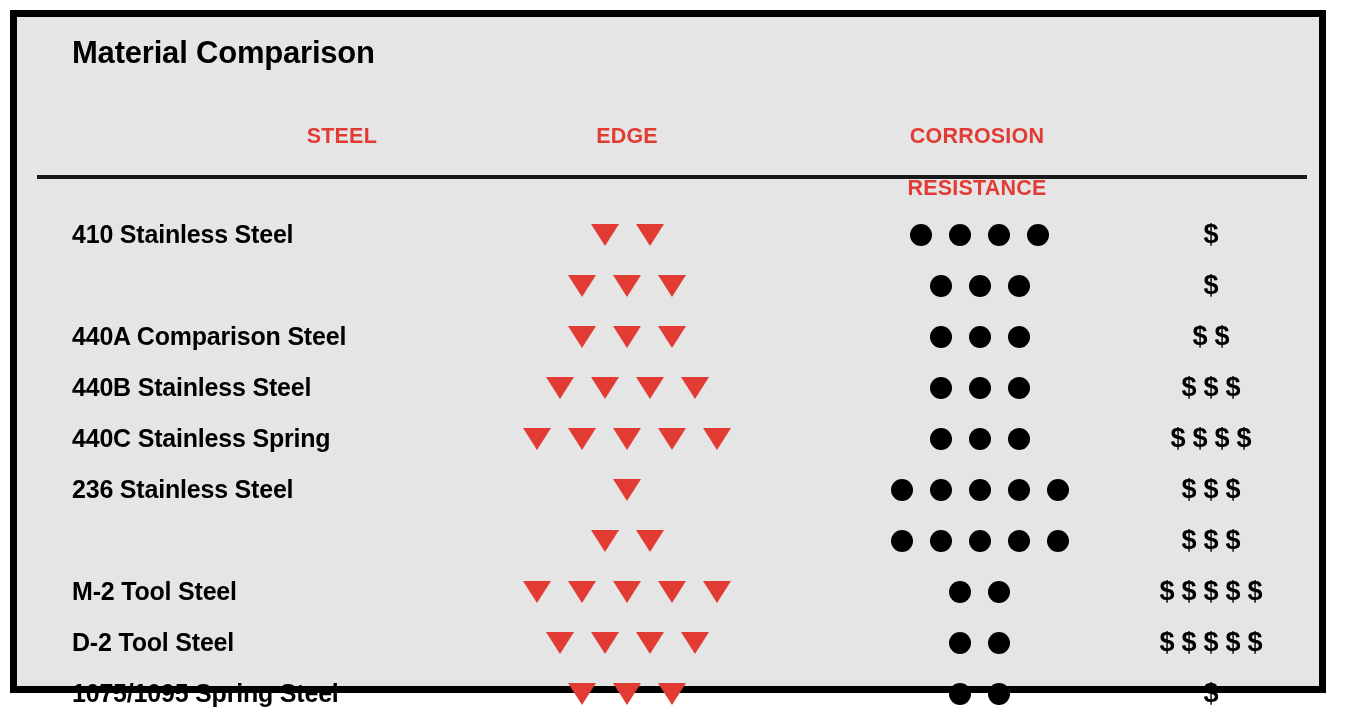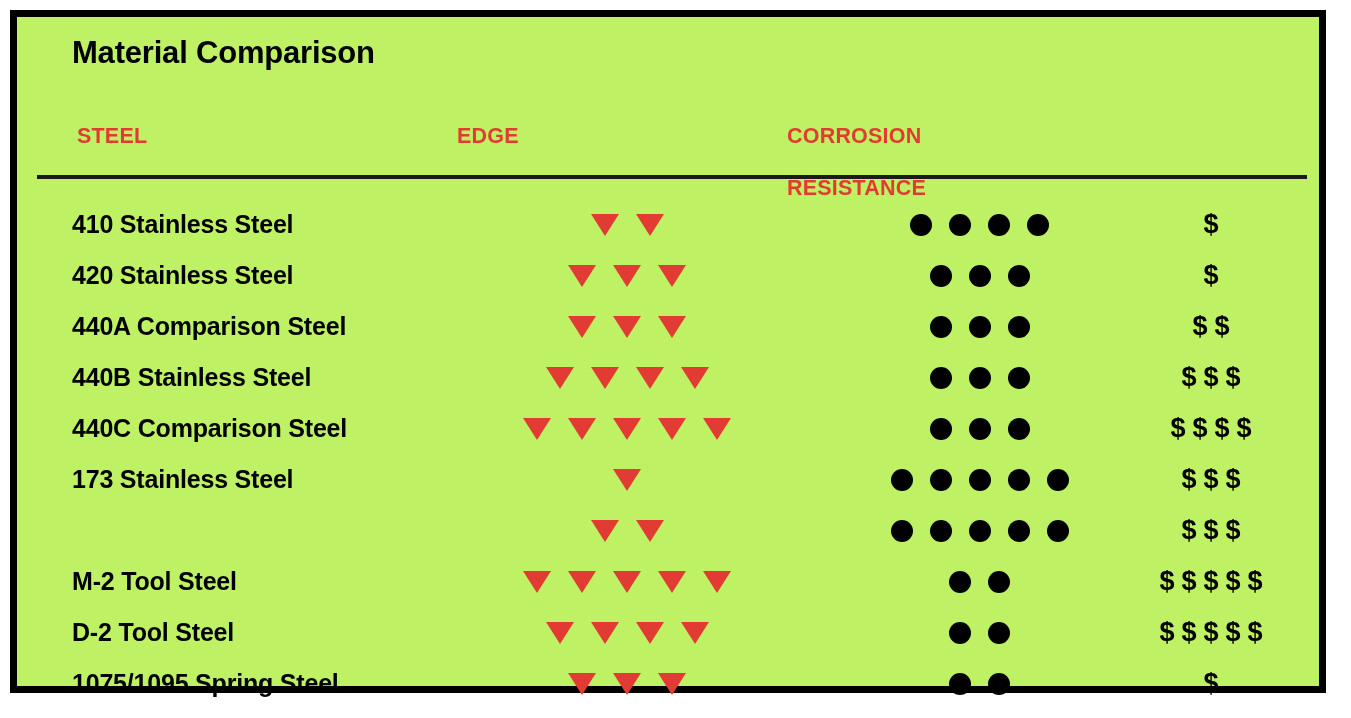--- a/index.html
+++ b/index.html
@@ -15,21 +15,21 @@
     overflow: hidden;
   }
 
   #frame {
     position: absolute;
     left: 10px;
     top: 10px;
     width: 1316px;
     height: 683px;
     border: 7px solid #000000;
-    background: #bef264;
+    background: #e5e5e5;
     box-sizing: border-box;
   }
 
   #title {
     position: absolute;
     left: 55px;
     top: 18px;
     font-size: 31px;
     font-weight: bold;
     color: #000000;
@@ -45,47 +45,47 @@
     width: 100%;
     height: 78px;
   }
   .col-head {
     position: absolute;
     top: 0;
     color: #E23B34;
     font-size: 21.5px;
     font-weight: bold;
     line-height: 26px;
-    text-align: left;
+    text-align: center;
     letter-spacing: 0.2px;
     text-transform: uppercase;
     white-space: pre-line;
   }
   .col-head .l1 { display: block; }
   .col-head .l2 { display: block; }
 
-  #head-grade      { left: 60px;  width: 300px; text-align: left; }
+  #head-grade      { left: 60px;  width: 300px; text-align: right; }
   #head-edge       { left: 440px; width: 340px; }
   #head-corrosion  { left: 770px; width: 380px; }
   #head-cost       { left: 1080px; width: 230px; }
 
   #header-rule {
     position: absolute;
     left: 20px;
     top: 158px;
     width: 1270px;
     height: 0;
     border-top: 4px solid #1a1a1a;
   }
 
   
   #rows {
     position: absolute;
     left: 0;
-    top: 182px;
+    top: 192px;
     width: 100%;
     text-align: right;
   }
   .row {
     position: relative;
     height: 51px;
   }
   .grade {
     position: absolute;
     left: 55px;
@@ -168,21 +168,20 @@
           <span class="dot"></span>
           <span class="dot"></span>
           <span class="dot"></span>
           <span class="dot"></span>
         </div>
         <div class="marks cost-cell">
           <span class="dollar">$</span>
         </div>
       </div>
       <div class="row">
-        <div class="grade">420 Stainless Steel</div>
         <div class="marks edge-cell">
           <span class="tri"></span>
           <span class="tri"></span>
           <span class="tri"></span>
         </div>
         <div class="marks corrosion-cell">
           <span class="dot"></span>
           <span class="dot"></span>
           <span class="dot"></span>
         </div>
@@ -220,42 +219,42 @@
           <span class="dot"></span>
           <span class="dot"></span>
         </div>
         <div class="marks cost-cell">
           <span class="dollar">$</span>
           <span class="dollar">$</span>
           <span class="dollar">$</span>
         </div>
       </div>
       <div class="row">
-        <div class="grade">440C Comparison Steel</div>
-        <div class="marks edge-cell">
-          <span class="tri"></span>
-          <span class="tri"></span>
-          <span class="tri"></span>
-          <span class="tri"></span>
-          <span class="tri"></span>
-        </div>
-        <div class="marks corrosion-cell">
-          <span class="dot"></span>
-          <span class="dot"></span>
-          <span class="dot"></span>
-        </div>
-        <div class="marks cost-cell">
-          <span class="dollar">$</span>
-          <span class="dollar">$</span>
-          <span class="dollar">$</span>
-          <span class="dollar">$</span>
-        </div>
-      </div>
-      <div class="row">
-        <div class="grade">173 Stainless Steel</div>
+        <div class="grade">440C Stainless Spring</div>
+        <div class="marks edge-cell">
+          <span class="tri"></span>
+          <span class="tri"></span>
+          <span class="tri"></span>
+          <span class="tri"></span>
+          <span class="tri"></span>
+        </div>
+        <div class="marks corrosion-cell">
+          <span class="dot"></span>
+          <span class="dot"></span>
+          <span class="dot"></span>
+        </div>
+        <div class="marks cost-cell">
+          <span class="dollar">$</span>
+          <span class="dollar">$</span>
+          <span class="dollar">$</span>
+          <span class="dollar">$</span>
+        </div>
+      </div>
+      <div class="row">
+        <div class="grade">236 Stainless Steel</div>
         <div class="marks edge-cell">
           <span class="tri"></span>
         </div>
         <div class="marks corrosion-cell">
           <span class="dot"></span>
           <span class="dot"></span>
           <span class="dot"></span>
           <span class="dot"></span>
           <span class="dot"></span>
         </div>

